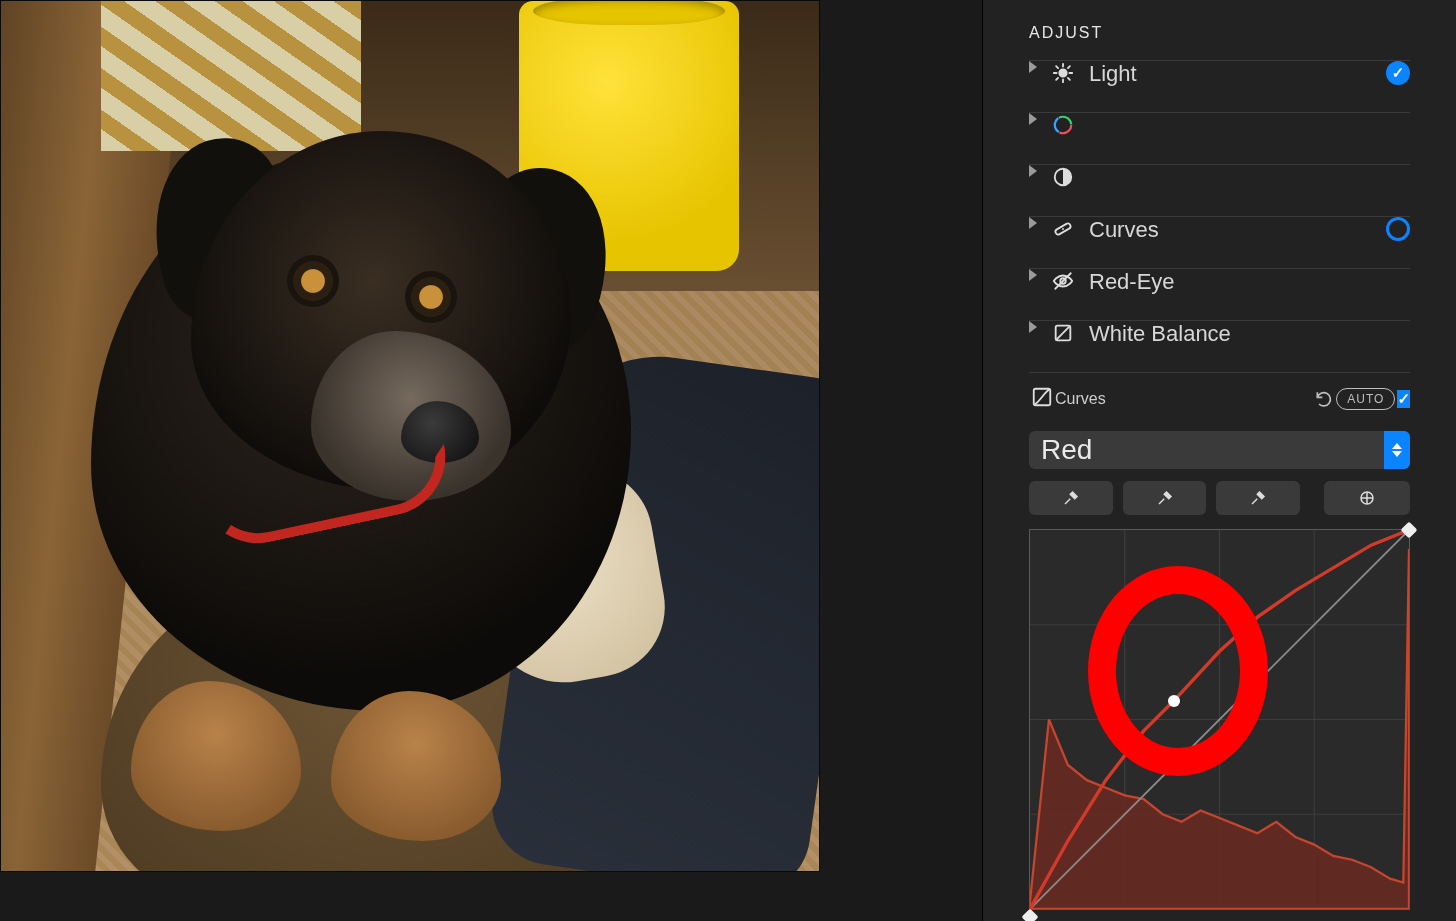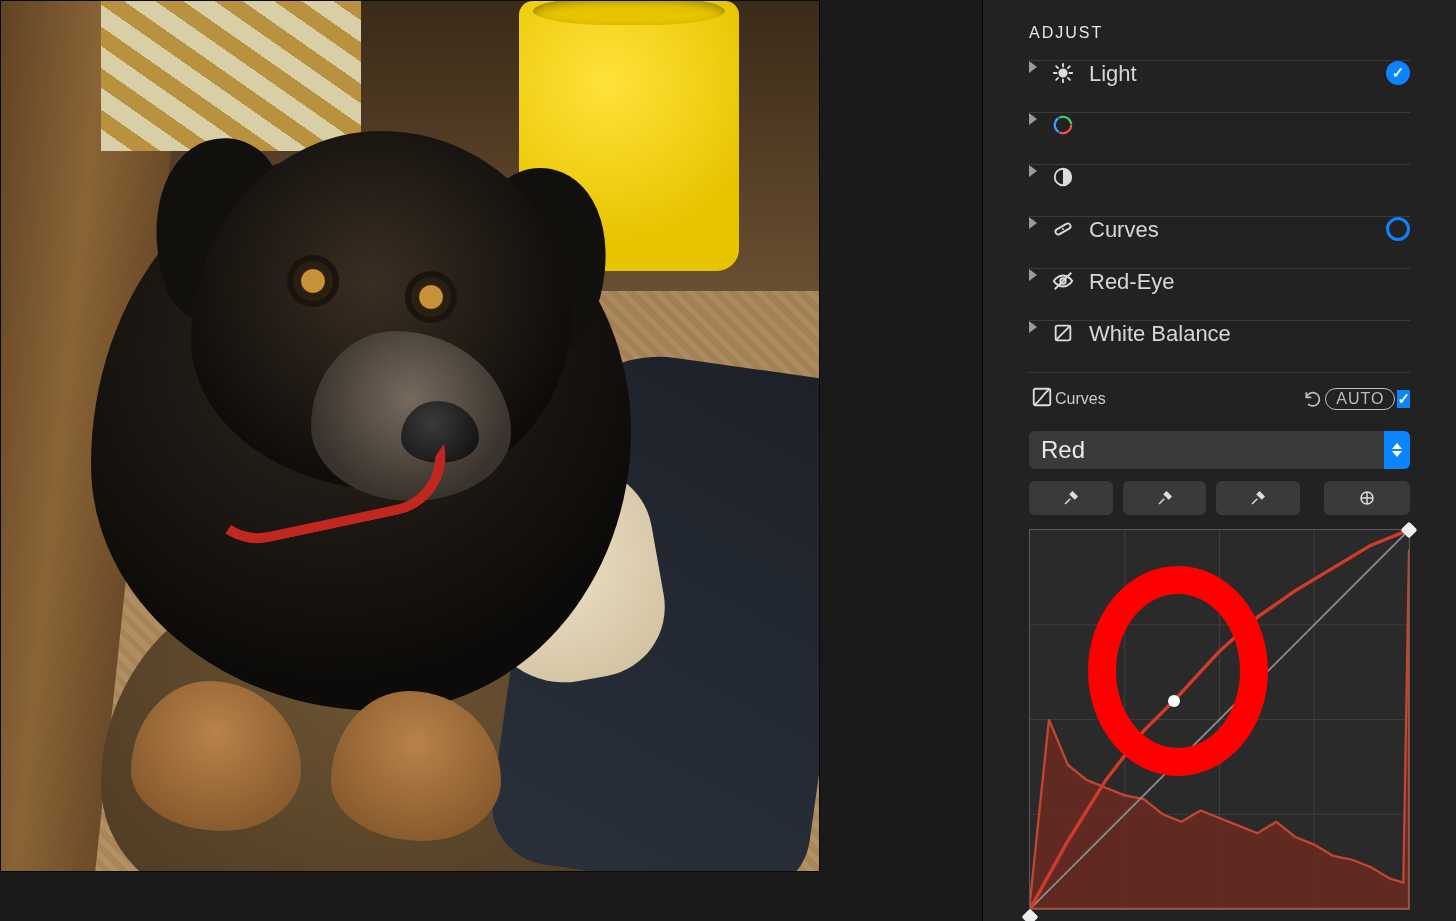--- a/index.html
+++ b/index.html
@@ -41,23 +41,23 @@
   .section .ico { width:24px; height:24px; display:flex; align-items:center; justify-content:center; }
   .section .label { font-size:22px; color:#d7d7d7; flex:1; }
   .section .badge { width:24px; height:24px; border-radius:50%; }
   .badge.checked { background:#0a84ff; display:flex; align-items:center; justify-content:center; }
   .badge.checked::after{ content:"✓"; color:#fff; font-size:15px; font-weight:700; }
   .badge.hollow { border:3px solid #0a84ff; background:transparent; }
 
   .curves-header { display:flex; align-items:center; gap:2px; height:52px; }
   .curves-header .spacer { flex:1; }
   .reset-icon { width:20px; height:20px; color:#bdbdbd; }
-  .auto-pill { padding:0 10px; height:22px; border-radius:11px; border:1px solid #bdbdbd; color:#bdbdbd; font-size:16px; letter-spacing:1px; display:flex; align-items:center; }
-
-  .select { position:relative; margin-top:6px; height:38px; background:#3a3a3a; border-radius:6px; display:flex; align-items:center; padding:0 12px; color:#eaeaea; font-size:24px; }
+  .auto-pill { padding:0 10px; height:22px; border-radius:11px; border:1px solid #bdbdbd; color:#bdbdbd; font-size:12px; letter-spacing:1px; display:flex; align-items:center; }
+
+  .select { position:relative; margin-top:6px; height:38px; background:#3a3a3a; border-radius:6px; display:flex; align-items:center; padding:0 12px; color:#eaeaea; font-size:28px; }
   .select .arrows { position:absolute; right:0; top:0; bottom:0; width:26px; background:#0a84ff; border-radius:0 6px 6px 0; display:flex; flex-direction:column; align-items:center; justify-content:center; gap:2px; }
   .select .arrows::before, .select .arrows::after { content:""; width:0; height:0; border-left:5px solid transparent; border-right:5px solid transparent; }
   .select .arrows::before { border-bottom:6px solid #fff; }
   .select .arrows::after { border-top:6px solid #fff; }
 
   .tools { display:flex; gap:10px; margin-top:12px; }
   .tool { flex:1; height:34px; background:#3a3a3a; border-radius:6px; display:flex; align-items:center; justify-content:center; color:#ddd; }
   .tool.gap { flex:0 0 86px; margin-left:14px; }
 
   .curves-box { position:relative; margin-top:14px; width:100%; aspect-ratio: 1 / 1; border:1px solid #5a5a5a; background:#2a2a2a; }

